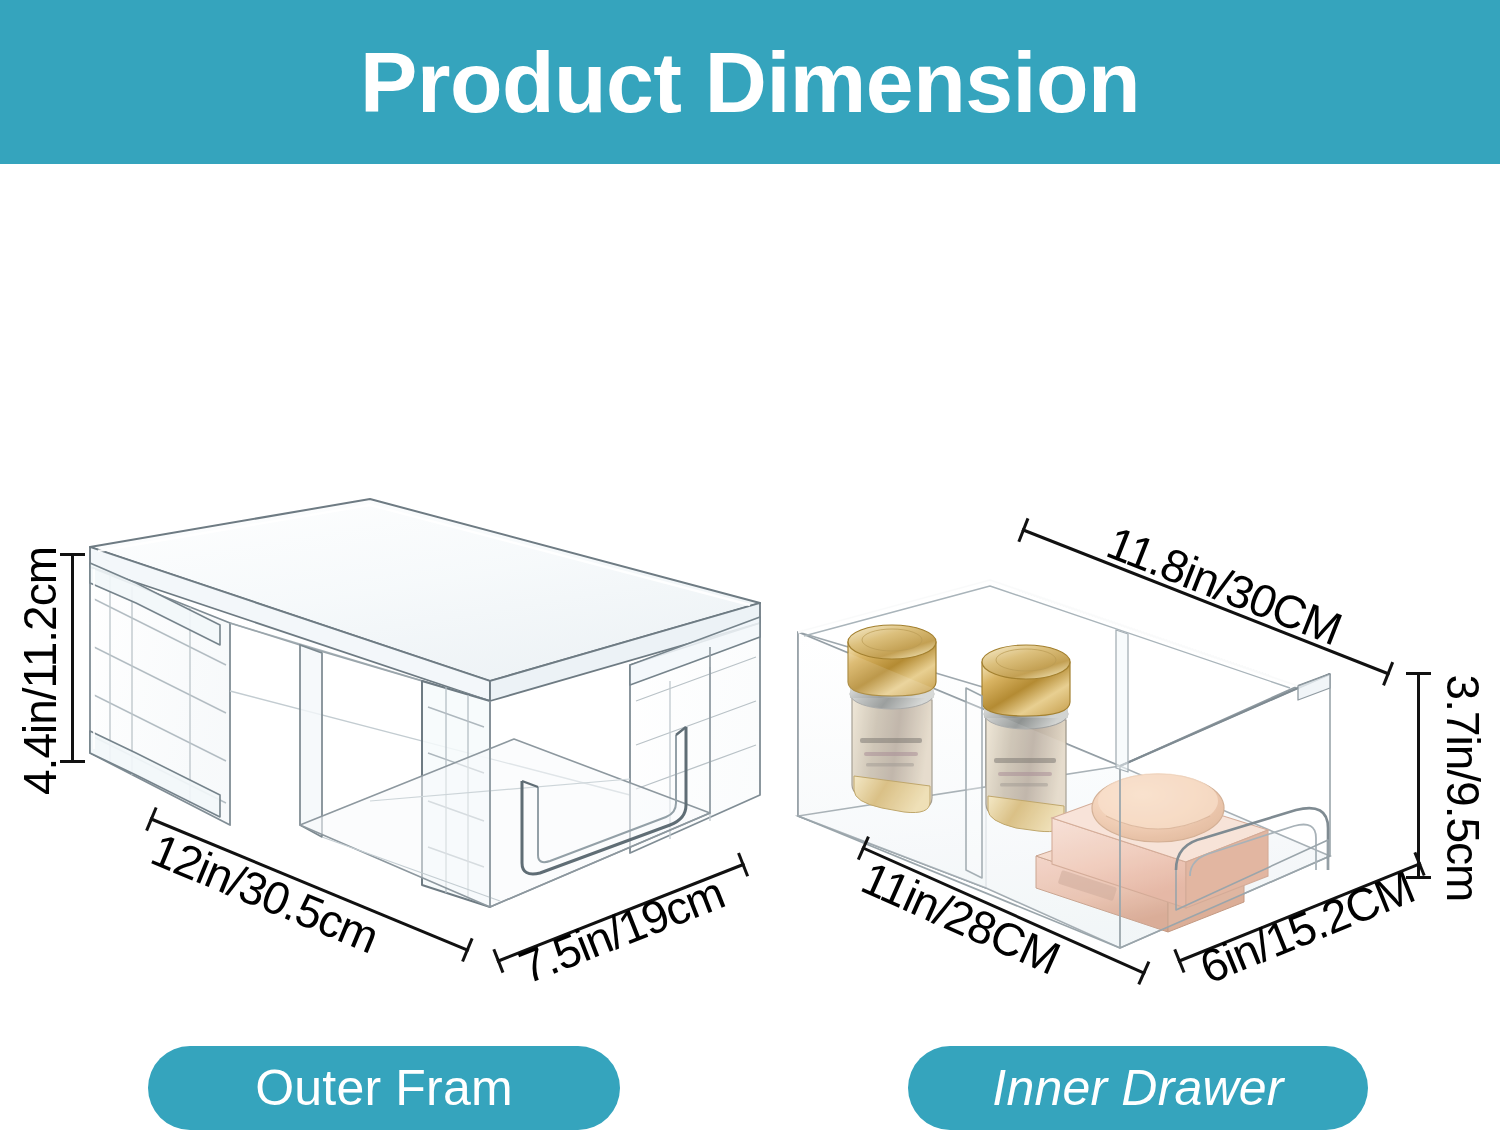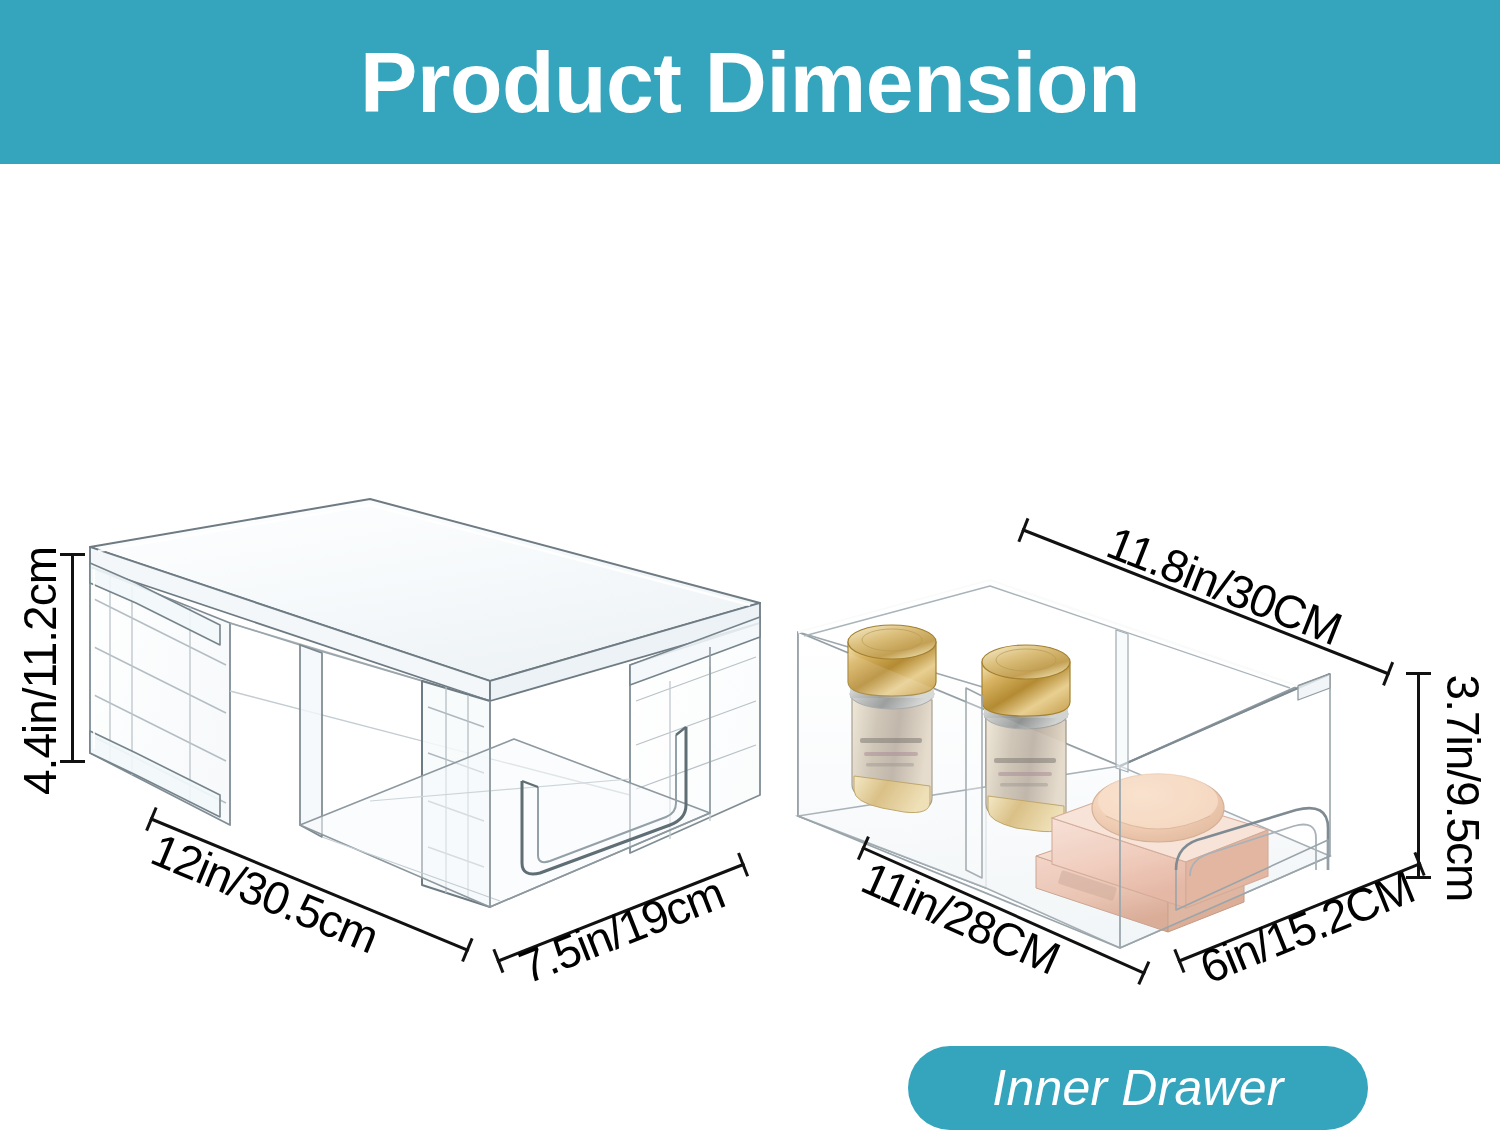--- a/index.html
+++ b/index.html
@@ -356,18 +356,21 @@
   <div class="dim-label" style="left:1313px; top:765px; width:300px; text-align:center; transform:rotate(90deg);">3.7in/9.5cm</div>
 
   <div class="dim-line-d" style="left:862px; top:846px; width:310px; transform:rotate(24deg);"></div>
 
   <div class="dim-label" style="left:874px; top:854px; transform:rotate(24deg); transform-origin:left top;">11in/28CM</div>
 
   <div class="dim-line-d" style="left:1178px; top:960px; width:262px; transform:rotate(-22deg);"></div>
 
   <div class="dim-label" style="left:1194px; top:948px; transform:rotate(-22deg); transform-origin:left top;">6in/15.2CM</div>
 
+  <div class="caption-pill" style="left:148px; top:1046px; width:472px; height:84px;">
+    <span>Outer Fram</span>
+  </div>
 
   <div class="caption-pill" style="left:908px; top:1046px; width:460px; height:84px;font-style:italic;">
     <span>Inner Drawer</span>
   </div>
 
 </div>
 
 </body></html>

